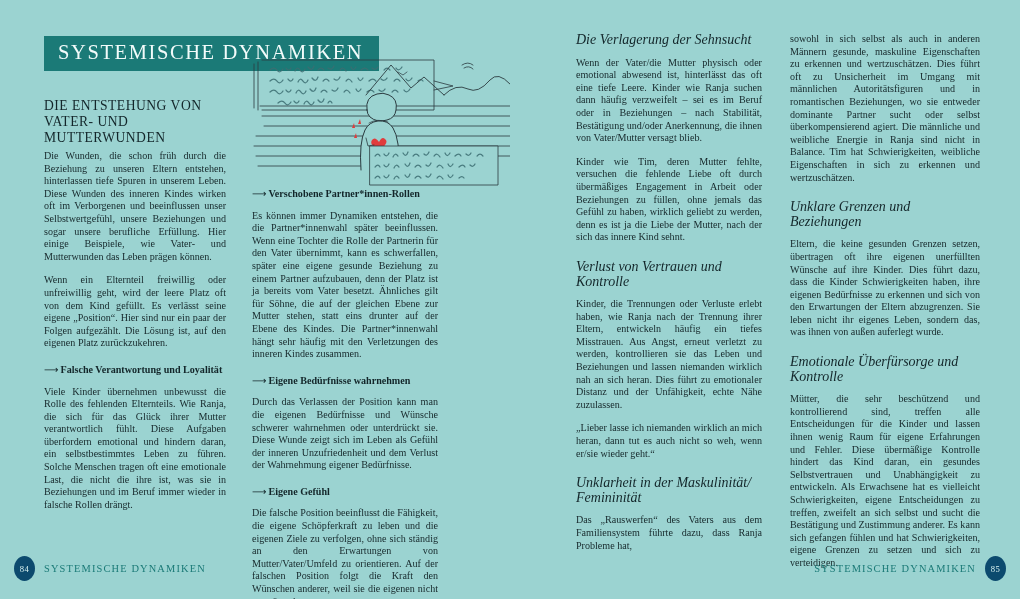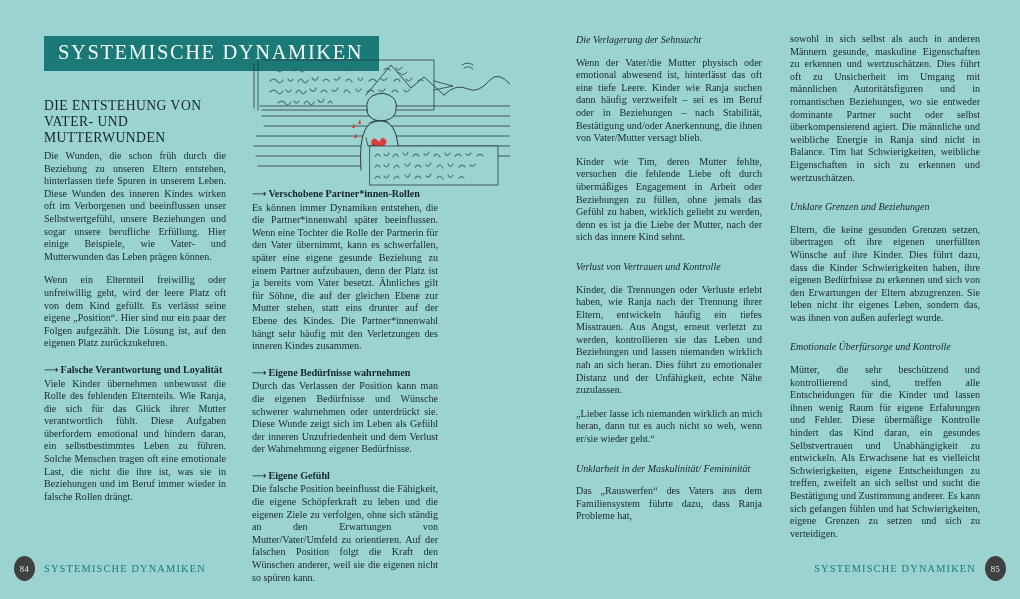--- a/index.html
+++ b/index.html
@@ -54,53 +54,53 @@
     line-height:16px;
     letter-spacing:0.5px;
     font-weight:normal;
     text-transform:uppercase;
     font-variant:small-caps;
     margin:0 0 4px 0;
     color:#13262a;
     text-align:left;
   }
   h3.subhead{
-    font-size:10px;
+    font-size:14px;
     line-height:14.6px;
     font-style:italic;
     font-weight:normal;
     margin:16px 0 9px 0;
     text-align:left;
     color:#13262a;
   }
   h3.subhead.first{margin-top:0;}
   h4.bullet{
     font-size:10.1px;
     line-height:12.6px;
     font-weight:bold;
     margin:14px 0 0 0;
     text-align:left;
     color:#13262a;
   }
   h4.bullet .arrow{font-weight:normal;letter-spacing:-1px;margin-right:3px;}
   p.para{margin:0 0 11px 0;}
   p.para.tight{margin-bottom:0;}
-  p.para.after-bullet{margin-top:1px;}
+  p.para.after-bullet{margin-top:9px;}
 
   
   .illo{position:absolute;left:248px;top:50px;width:262px;height:140px;}
   .illo svg{display:block;}
 
   
   .footer{position:absolute;bottom:18px;display:flex;align-items:center;gap:9px;}
   .footer-left{left:14px;}
   .footer-right{right:14px;flex-direction:row;}
   .pagenum{
     width:21px;height:25px;border-radius:50%;
-    background:#404040;color:#d9f2f0;
+    background:#0c4a6e;color:#d9f2f0;
     font-size:8.6px;
     display:flex;align-items:center;justify-content:center;
     letter-spacing:0.4px;
     text-align:right;
   }
   .footer-label{
     font-size:10.4px;
     letter-spacing:1.15px;
     color:#1b7a77;
     text-transform:uppercase;

